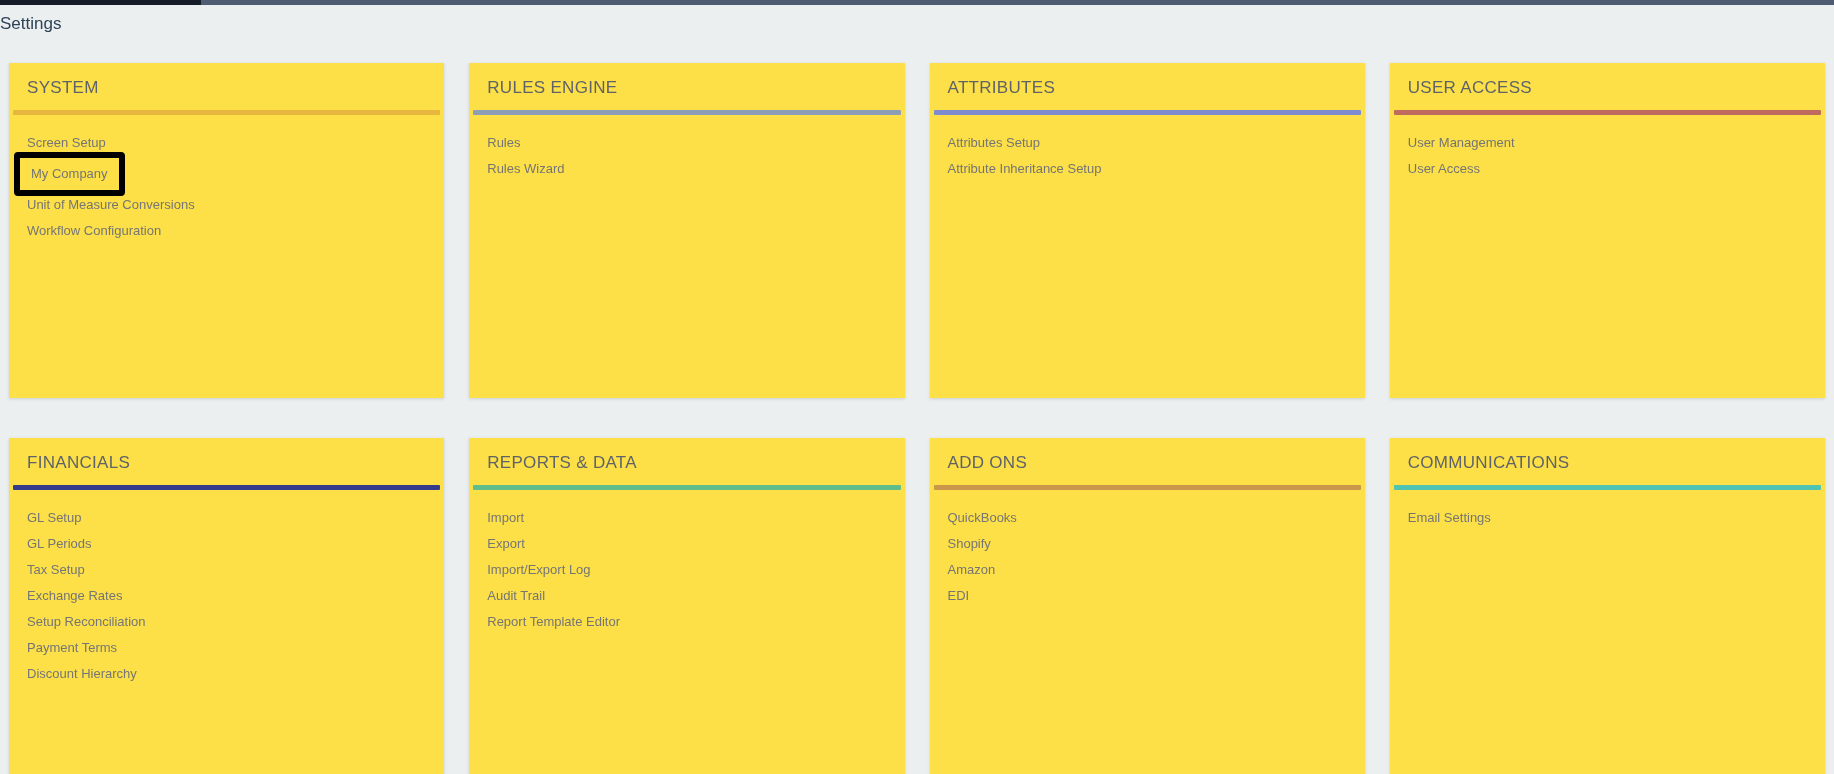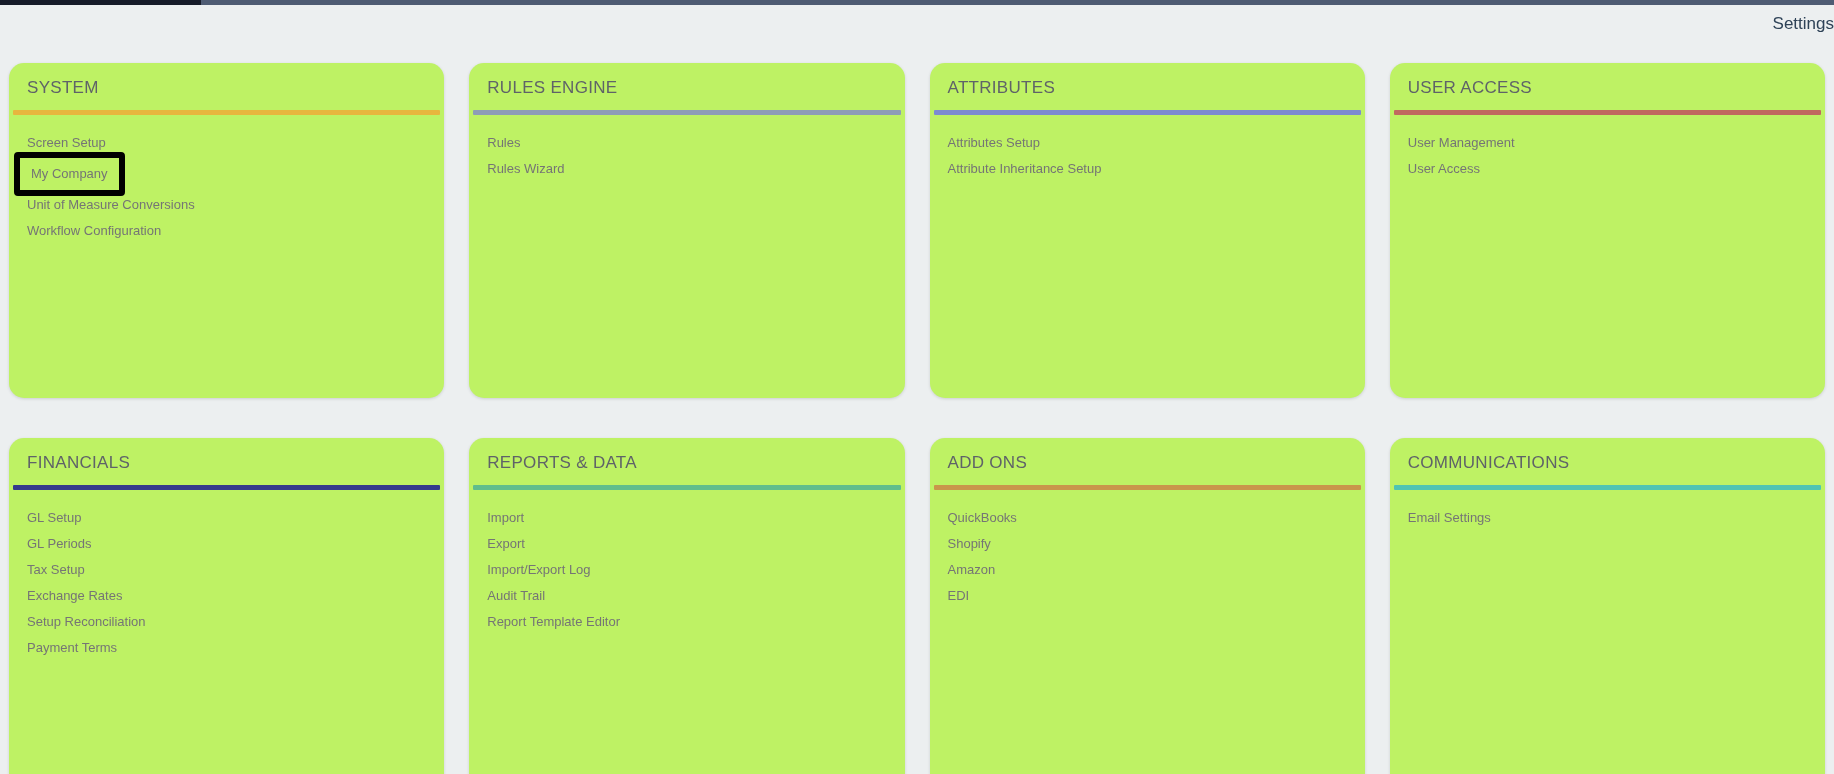--- a/index.html
+++ b/index.html
@@ -16,40 +16,39 @@
     height: 5px;
     background: #4e5b73;
   }
   .top-bar-dark {
     position: absolute;
     left: 0; top: 0;
     width: 201px; height: 5px;
     background: #161b29;
   }
   .page-title {
-    text-align: right;
+    text-align: left;
     color: #2e4257;
     font-size: 17px;
     padding-top: 9px;
     height: 25px;
   }
   .settings-grid {
     display: grid;
     grid-template-columns: repeat(4, 1fr);
     grid-template-rows: 335px 380px;
     column-gap: 25px;
     row-gap: 40px;
     padding: 0 9px;
     margin-top: 24px;
   }
   .card {
-    background: #bef264;
+    background: #fde047;
     box-shadow: 0 1px 3px rgba(60,64,67,0.18);
     overflow: hidden;
-    border-radius: 15px;
   }
   .card-title {
     color: #5f6368;
     font-size: 17px;
     letter-spacing: 0.3px;
     padding: 15px 18px 12px 18px;
   }
   .card-accent {
     height: 5px;
     margin: 0 4px;
@@ -121,20 +120,21 @@
     <section class="card">
     <div class="card-title">FINANCIALS</div>
     <div class="card-accent" style="background: rgb(52, 58, 140);"></div>
     <div class="card-links">
         <div class="link-row"><span class="link-label">GL Setup</span></div>
         <div class="link-row"><span class="link-label">GL Periods</span></div>
         <div class="link-row"><span class="link-label">Tax Setup</span></div>
         <div class="link-row"><span class="link-label">Exchange Rates</span></div>
         <div class="link-row"><span class="link-label">Setup Reconciliation</span></div>
         <div class="link-row"><span class="link-label">Payment Terms</span></div>
+        <div class="link-row"><span class="link-label">Discount Hierarchy</span></div>
       </div>
   </section>
     <section class="card">
     <div class="card-title">REPORTS &amp; DATA</div>
     <div class="card-accent" style="background: rgb(95, 189, 140);"></div>
     <div class="card-links">
         <div class="link-row"><span class="link-label">Import</span></div>
         <div class="link-row"><span class="link-label">Export</span></div>
         <div class="link-row"><span class="link-label">Import/Export Log</span></div>
         <div class="link-row"><span class="link-label">Audit Trail</span></div>

